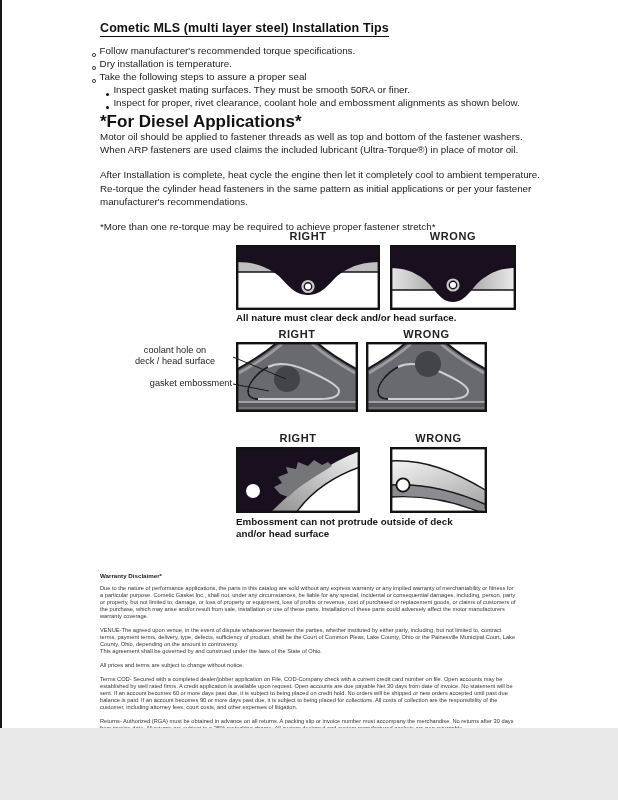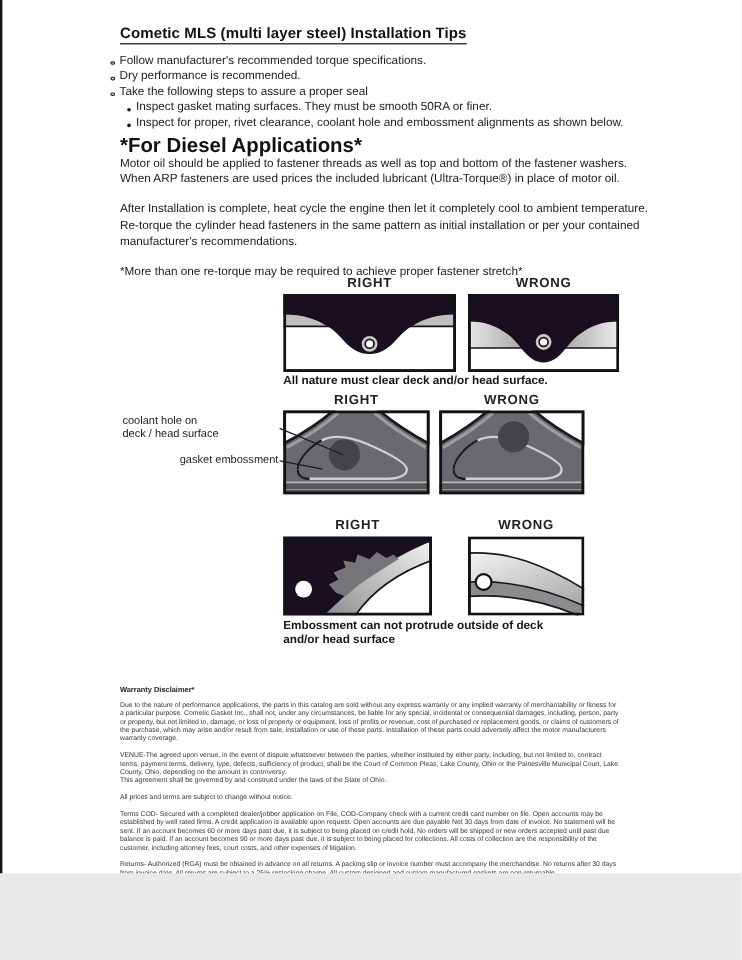--- a/index.html
+++ b/index.html
@@ -6,21 +6,21 @@
   html,body{background:#e9e9e9}
   .page{position:relative;width:618px;height:728px;background:#fff;
         font-family:"Liberation Sans",sans-serif;color:#1c1c1c;overflow:hidden;margin:0 auto}
   .abs{position:absolute}
   .edge{position:absolute;left:0;top:0;width:2px;height:800px;background:#141414}
 
   .title{position:absolute;left:100px;top:21px;font-size:12.5px;font-weight:700;
          border-bottom:1.6px solid #111;padding-bottom:1px;letter-spacing:.1px;color:#111}
 
   .tips{position:absolute;left:92px;top:44px;font-size:9.8px;line-height:13px;width:446px}
-  .trow{display:flex;align-items:center}
+  .trow{display:flex;align-items:flex-end}
   .om{width:3.6px;height:3.6px;border:1px solid #222;border-radius:50%;margin:4px 4px 0 0;flex:none}
   .fm{width:3.4px;height:3.4px;background:#111;border-radius:50%;margin:4.6px 4px 0 0;flex:none}
   .sub{margin-left:14px}
 
   .dheading{position:absolute;left:100px;top:112px;font-size:17px;font-weight:700;color:#111}
   .dbody{position:absolute;left:100px;top:130px;width:446px;font-size:9.8px;line-height:13.2px}
   .dbody p{margin:0 0 12px;white-space:pre-line}
 
   .dg-label{position:absolute;text-align:center;font-size:11px;font-weight:700;
             letter-spacing:.6px;color:#222}
@@ -42,40 +42,40 @@
 
   <h1 class="title">Cometic MLS (multi layer steel) Installation Tips</h1>
 
   <div class="tips">
     <div class="trow">
       <span class="om"></span>
       <span>Follow manufacturer's recommended torque specifications.</span>
     </div>
     <div class="trow">
       <span class="om"></span>
-      <span>Dry performance is recommended.</span>
+      <span>Dry installation is temperature.</span>
     </div>
     <div class="trow">
       <span class="om"></span>
       <span>Take the following steps to assure a proper seal</span>
     </div>
     <div class="trow sub">
       <span class="fm"></span>
       <span>Inspect gasket mating surfaces.  They must be smooth 50RA or finer.</span>
     </div>
     <div class="trow sub">
       <span class="fm"></span>
       <span>Inspect for proper, rivet clearance, coolant hole and embossment alignments as shown below.</span>
     </div>
   </div>
 
   <h2 class="dheading">*For Diesel Applications*</h2>
   <div class="dbody">
-    <p>Motor oil should be applied to fastener threads as well as top and bottom of the fastener washers. When ARP fasteners are used prices the included lubricant (Ultra-Torque®) in place of motor oil.</p>
-    <p>After Installation is complete, heat cycle the engine then let it completely cool to ambient temperature. Re-torque the cylinder head fasteners in the same pattern as initial installation or per your contained manufacturer's recommendations.</p>
+    <p>Motor oil should be applied to fastener threads as well as top and bottom of the fastener washers. When ARP fasteners are used claims the included lubricant (Ultra-Torque®) in place of motor oil.</p>
+    <p>After Installation is complete, heat cycle the engine then let it completely cool to ambient temperature. Re-torque the cylinder head fasteners in the same pattern as initial applications or per your fastener manufacturer's recommendations.</p>
     <p>*More than one re-torque may be required to achieve proper fastener stretch*</p>
   </div>
 
   <div class="dg-label" style="left:236px;top:230px;width:144px">RIGHT</div>
   <div class="dg-label" style="left:390px;top:230px;width:126px">WRONG</div>
 
   <svg class="abs" style="left:236px;top:245px" width="144" height="65" viewBox="0 0 144 65">
     <rect width="144" height="65" fill="#ffffff"></rect>
     <rect x="0" y="16" width="144" height="11" fill="#bfbfbf"></rect>
     <line x1="0" y1="27" x2="144" y2="27" stroke="#190f1e" stroke-width="1.4"></line>
@@ -136,21 +136,21 @@
     <path d="M75,2 Q91,16 118,31" fill="none" stroke="#9d9da1" stroke-width="2.6"></path>
     <path d="M0,0 H41 Q25,14 0,28 Z" fill="#ffffff" stroke="#1a1a1e" stroke-width="2.2"></path>
     <path d="M121,0 H79 Q95,14 121,28 Z" fill="#ffffff" stroke="#1a1a1e" stroke-width="2.2"></path>
     <path d="M22,57 C15,57 12,54 12,49 C12,43 20,31 32,25 C42,20 56,22 70,28 C85,34.5 102,43 102,49 C102,55 93,57 83,57 Z" fill="none" stroke="#cfcfcf" stroke-width="2"></path>
     <path d="M12,49 C12,43 20,31 32,25" fill="none" stroke="#1e1e22" stroke-width="2"></path>
     <path d="M22,57 C15,57 12,54 12,49" fill="none" stroke="#1e1e22" stroke-width="2"></path>
     <circle cx="62" cy="22" r="13" fill="#43434a"></circle>
     <rect x="1.2" y="1.2" width="118.6" height="67.6" fill="none" stroke="#121212" stroke-width="2.4"></rect>
   </svg>
 
-  <div class="anno" style="left:102px;top:345px;width:114px;">coolant hole on
+  <div class="anno" style="left:118px;top:345px;width:114px;text-align:center">coolant hole on
 deck / head surface</div>
   <div class="anno" style="left:110px;top:378px;width:122px;text-align:right">gasket embossment</div>
 
   <svg class="abs" style="left:225px;top:344px" width="72" height="58" viewBox="0 0 72 58">
     <line x1="8" y1="13" x2="61" y2="35" stroke="#1a1a1a" stroke-width="1"></line>
     <line x1="8" y1="40" x2="44" y2="47" stroke="#1a1a1a" stroke-width="1"></line>
   </svg>
 
 
   <div class="dg-label" style="left:236px;top:432px;width:124px">RIGHT</div>

